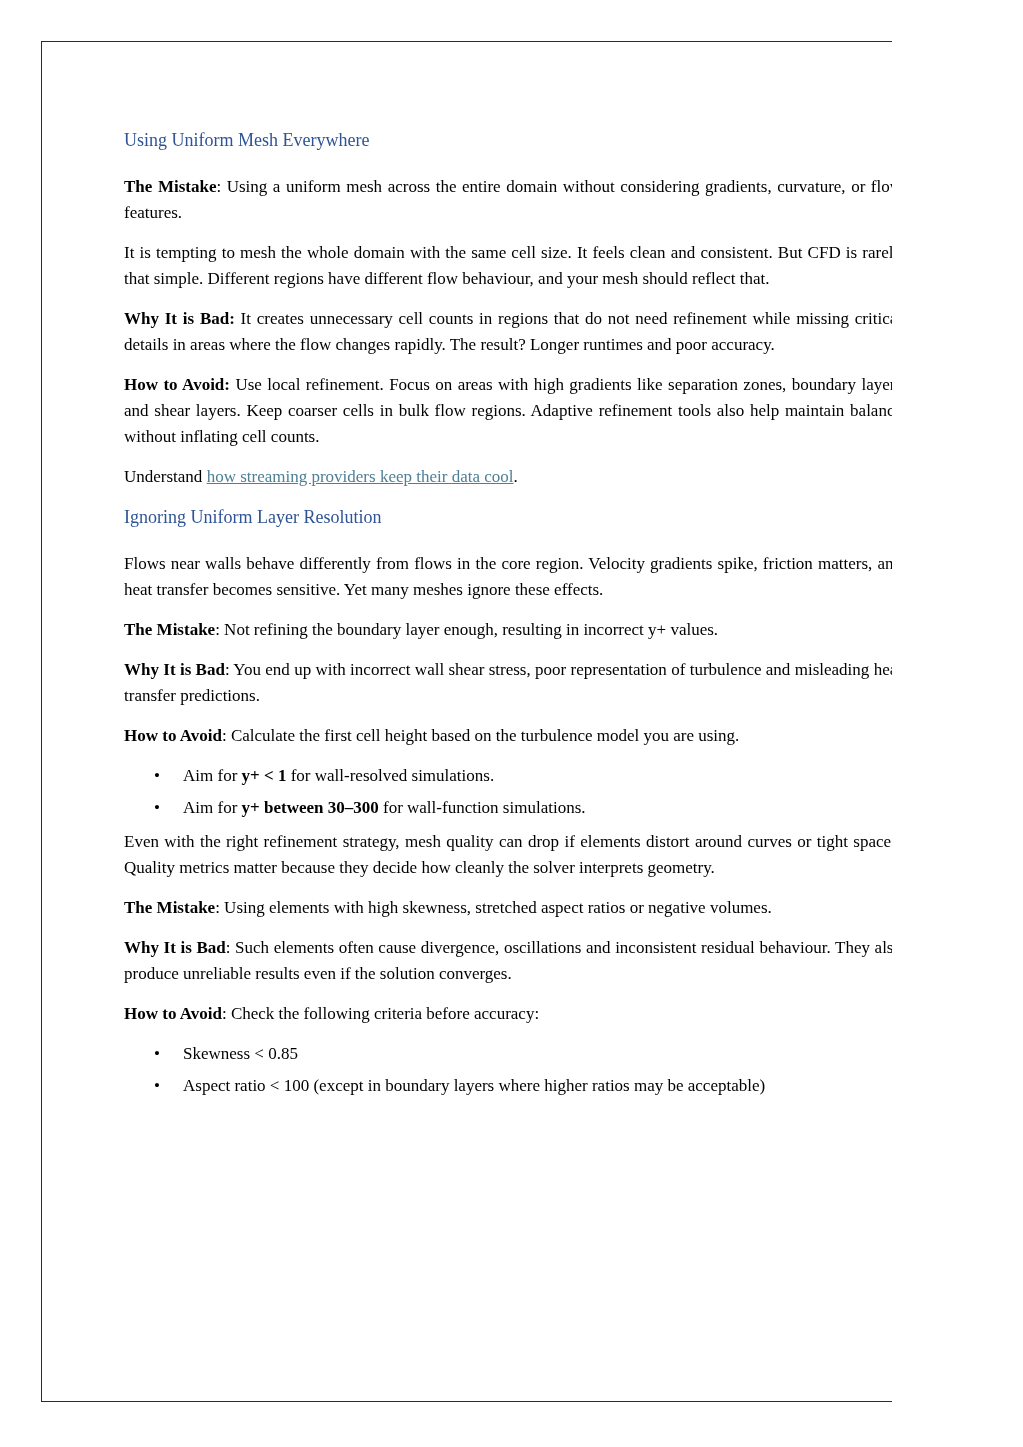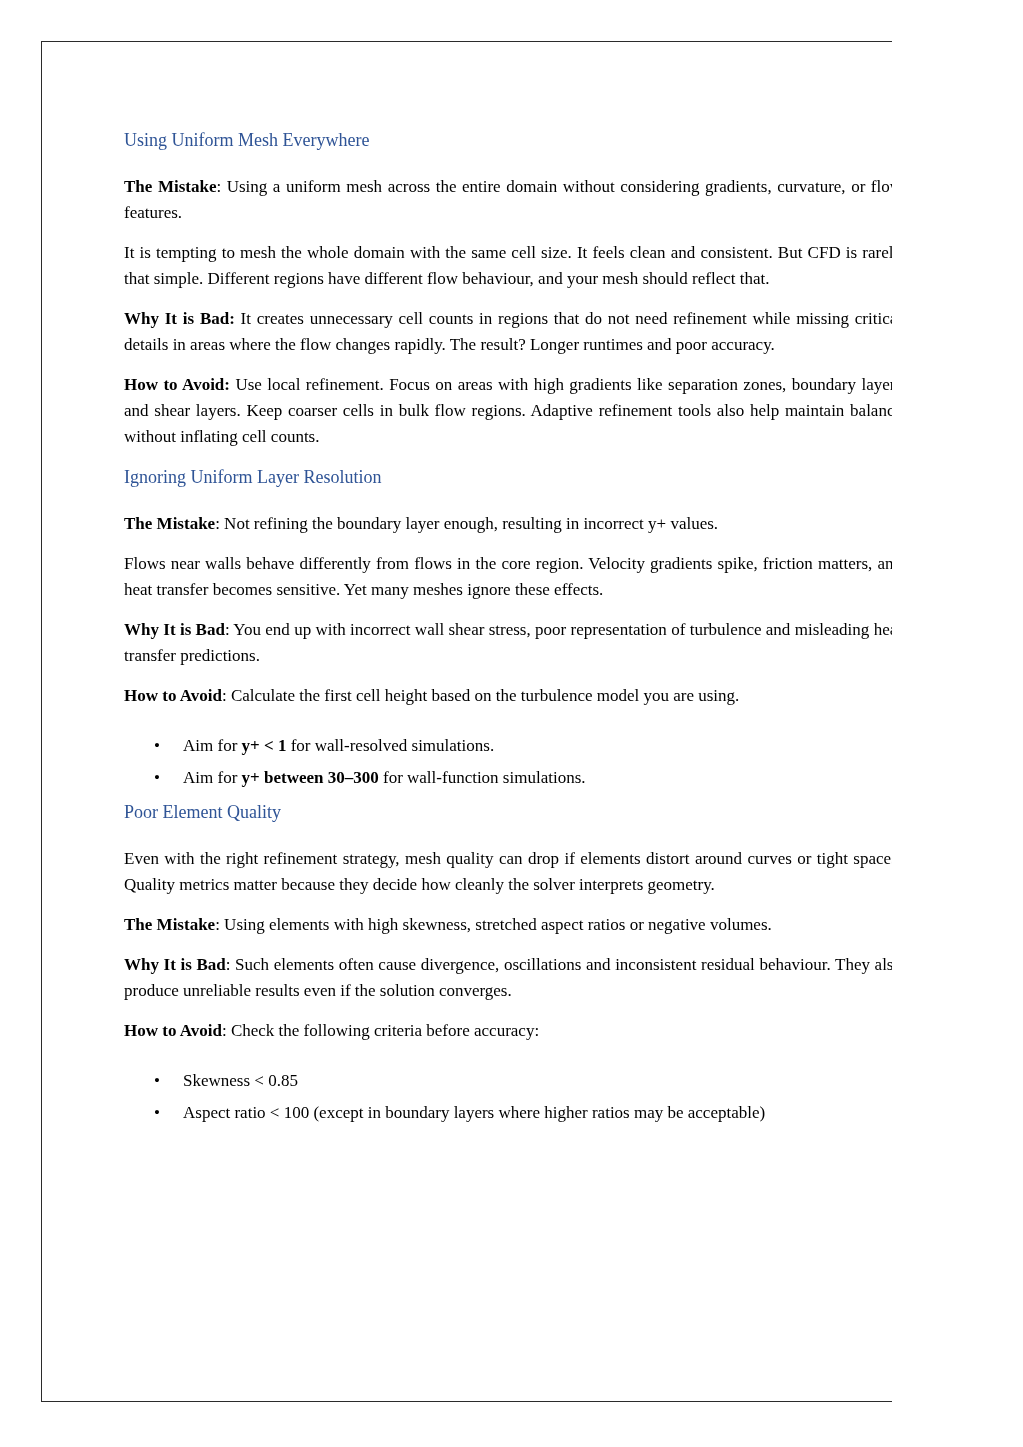--- a/index.html
+++ b/index.html
@@ -49,21 +49,21 @@
     font-weight: bold;
   }
   a.doclink {
     color: #4d7f95;
     text-decoration: underline;
     text-decoration-color: #4d7f95;
     cursor: pointer;
   }
   ul.bullets {
     list-style: none;
-    margin: 24px 0 8px 0;
+    margin: 4px 0 8px 0;
     padding: 0;
   }
   ul.bullets li {
     position: relative;
     padding-left: 59px;
     margin-bottom: 6px;
     line-height: 26px;
     text-align: left;
   }
   ul.bullets li::before {
@@ -86,38 +86,38 @@
     <h2>Using Uniform Mesh Everywhere</h2>
 
     <p><b>The Mistake</b><span>: Using a uniform mesh across the entire domain without considering gradients, curvature, or flow features.</span></p>
 
     <p>It is tempting to mesh the whole domain with the same cell size. It feels clean and consistent. But CFD is rarely that simple. Different regions have different flow behaviour, and your mesh should reflect that.</p>
 
     <p><b>Why It is Bad:</b><span> It creates unnecessary cell counts in regions that do not need refinement while missing critical details in areas where the flow changes rapidly. The result? Longer runtimes and poor accuracy.</span></p>
 
     <p><b>How to Avoid:</b><span> Use local refinement. Focus on areas with high gradients like separation zones, boundary layers and shear layers. Keep coarser cells in bulk flow regions. Adaptive refinement tools also help maintain balance without inflating cell counts.</span></p>
 
+    <p><span>Understand </span><a href="#" class="doclink">how streaming providers keep their data cool</a><span>.</span></p>
 
     <h2>Ignoring Uniform Layer Resolution</h2>
 
+    <p>Flows near walls behave differently from flows in the core region. Velocity gradients spike, friction matters, and heat transfer becomes sensitive. Yet many meshes ignore these effects.</p>
+
     <p><b>The Mistake</b><span>: Not refining the boundary layer enough, resulting in incorrect y+ values.</span></p>
-
-    <p>Flows near walls behave differently from flows in the core region. Velocity gradients spike, friction matters, and heat transfer becomes sensitive. Yet many meshes ignore these effects.</p>
 
     <p><b>Why It is Bad</b><span>: You end up with incorrect wall shear stress, poor representation of turbulence and misleading heat transfer predictions.</span></p>
 
     <p><b>How to Avoid</b><span>: Calculate the first cell height based on the turbulence model you are using.</span></p>
 
     <ul class="bullets">
       <li><span>Aim for </span><b>y+ &lt; 1</b><span> for wall-resolved simulations.</span></li>
       <li><span>Aim for </span><b>y+ between 30–300</b><span> for wall-function simulations.</span></li>
     </ul>
 
 
-    <h2>Poor Element Quality</h2>
 
     <p>Even with the right refinement strategy, mesh quality can drop if elements distort around curves or tight spaces. Quality metrics matter because they decide how cleanly the solver interprets geometry.</p>
 
     <p><b>The Mistake</b><span>: Using elements with high skewness, stretched aspect ratios or negative volumes.</span></p>
 
     <p><b>Why It is Bad</b><span>: Such elements often cause divergence, oscillations and inconsistent residual behaviour. They also produce unreliable results even if the solution converges.</span></p>
 
     <p><b>How to Avoid</b><span>: Check the following criteria before accuracy:</span></p>
 
     <ul class="bullets">

